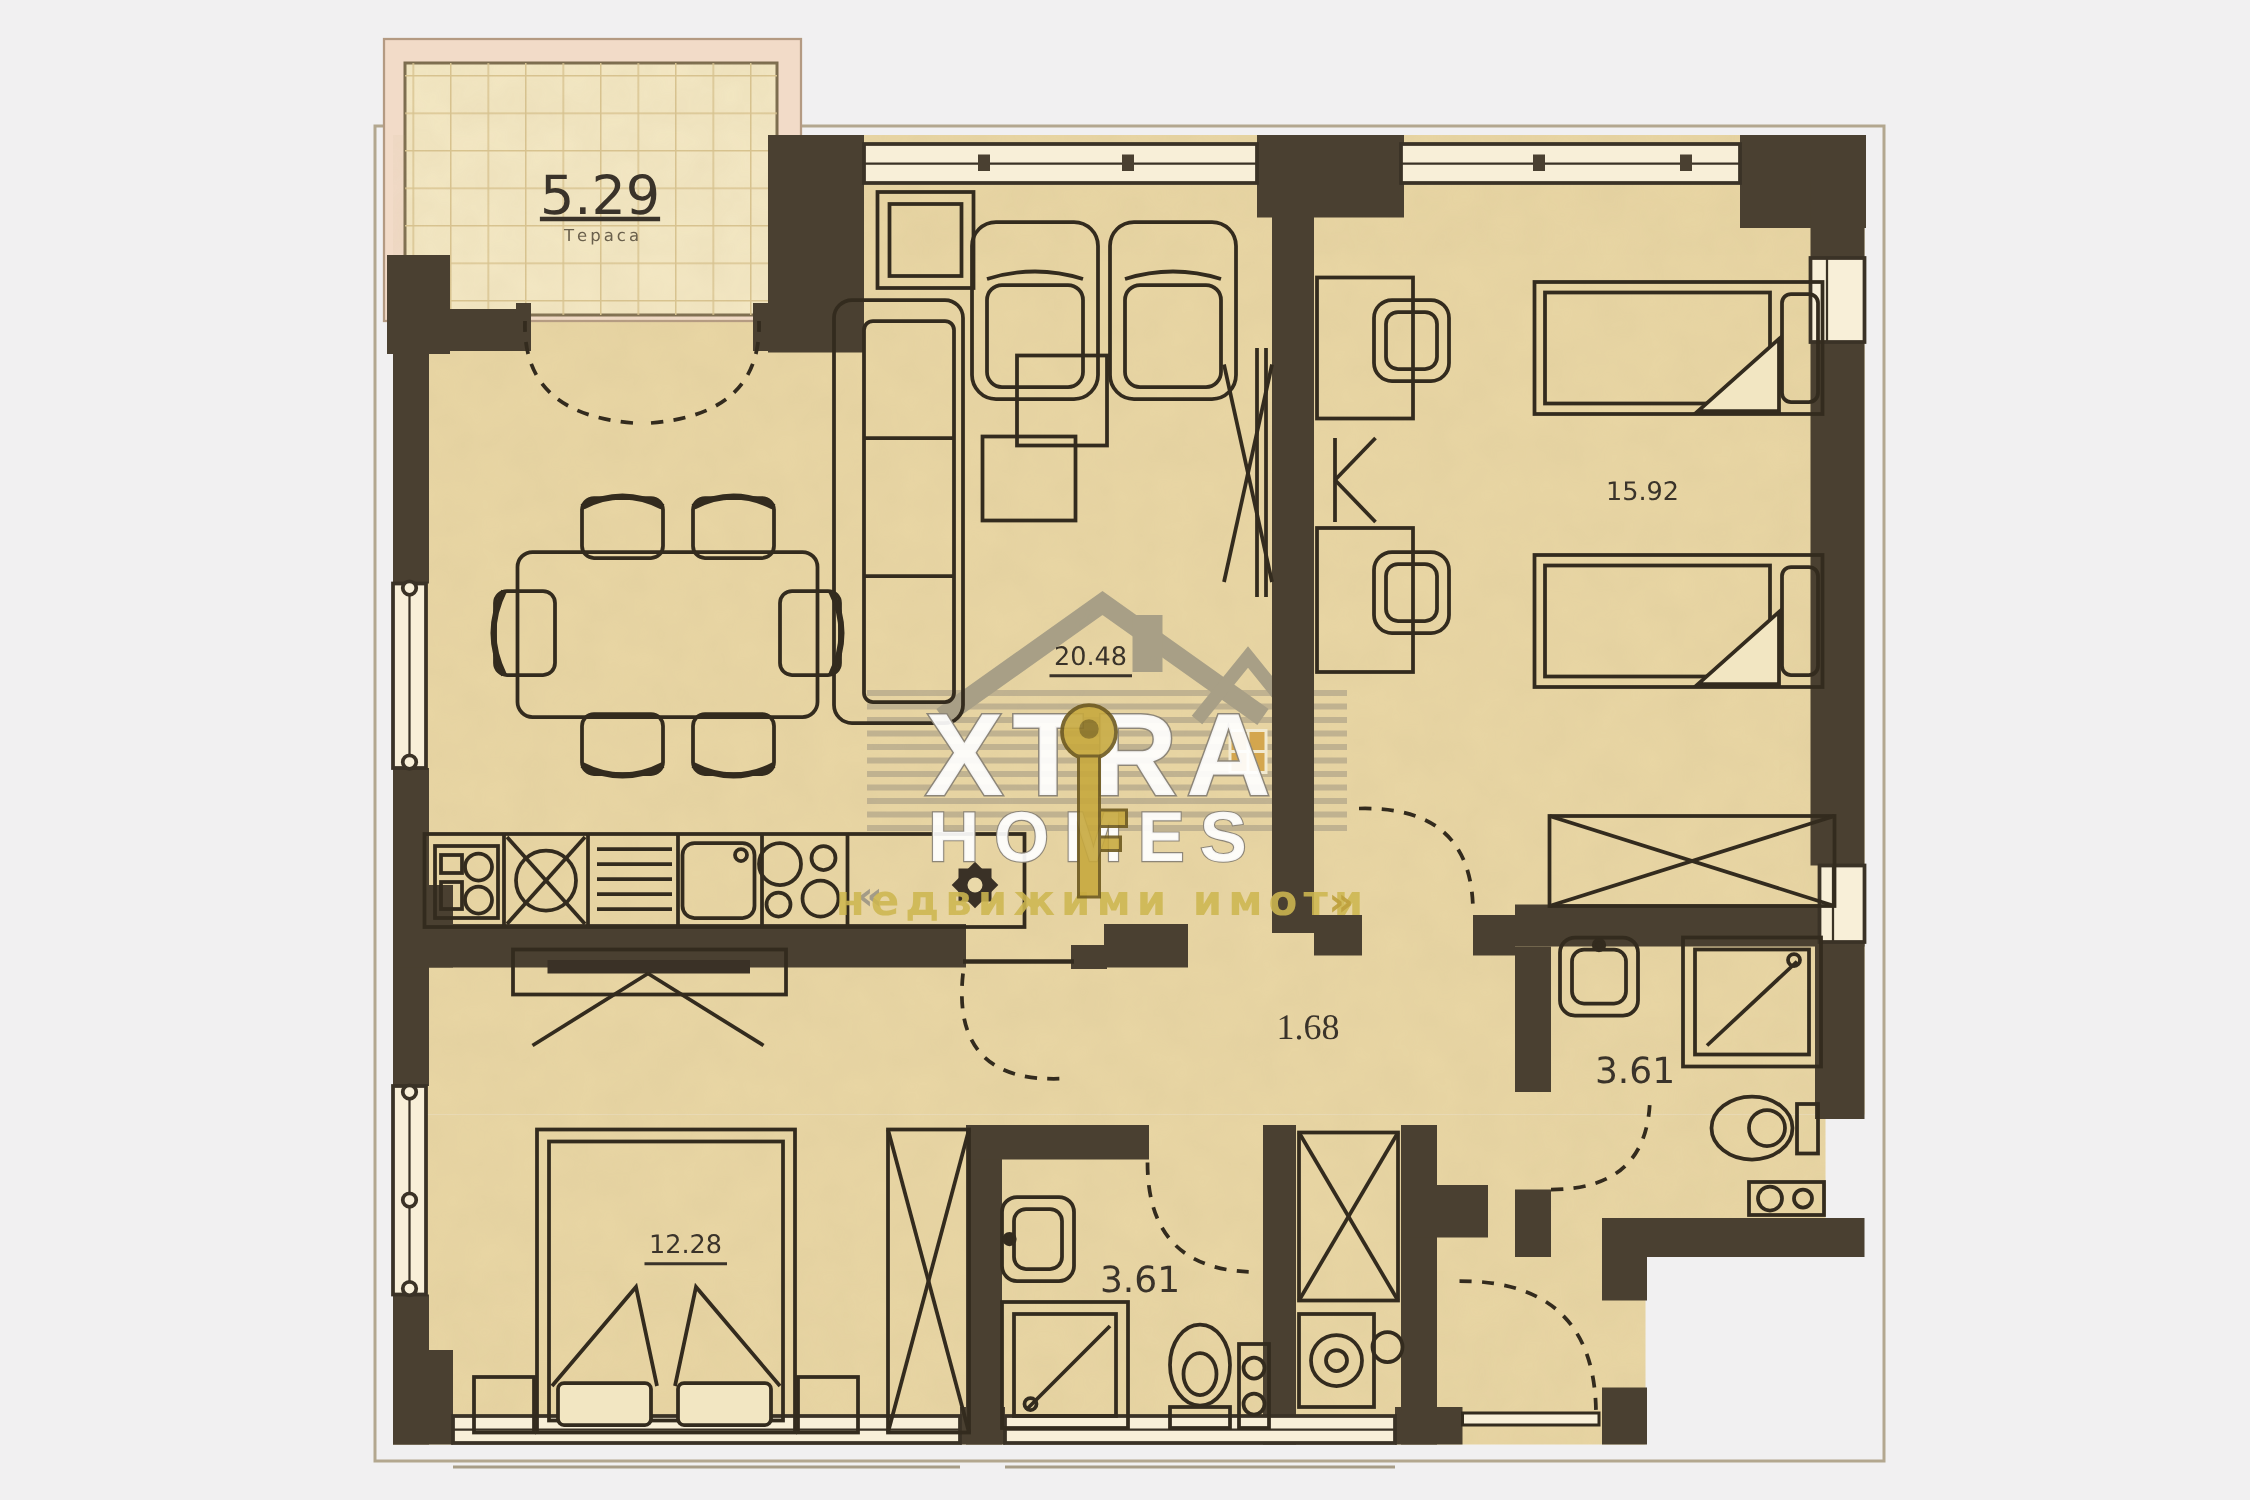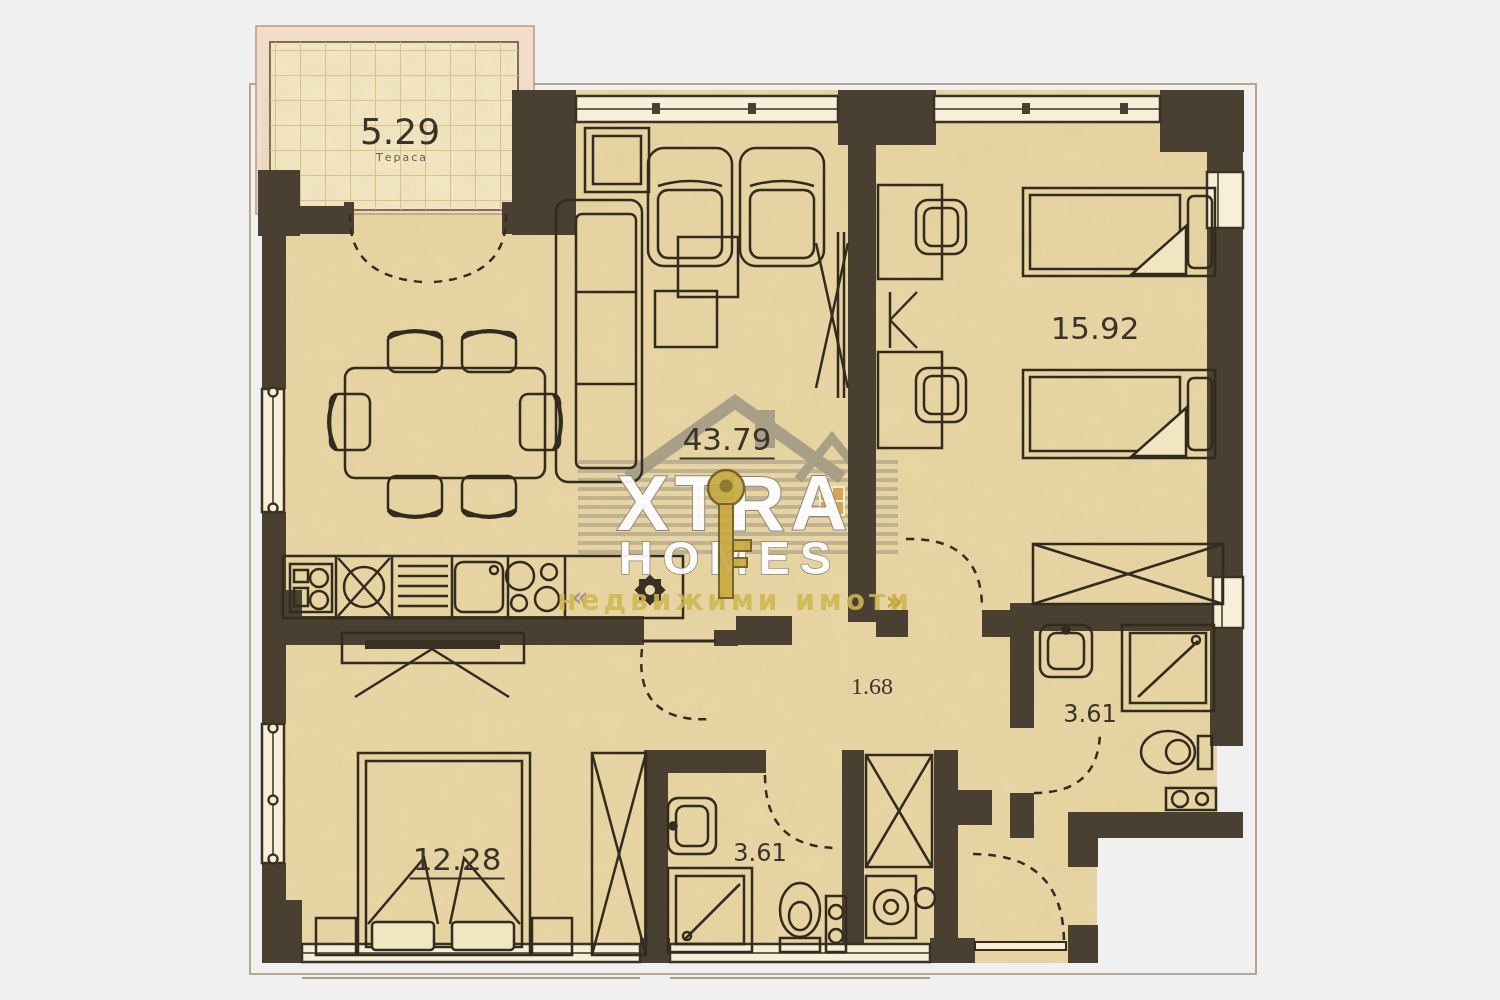--- a/index.html
+++ b/index.html
@@ -1,22 +1,22 @@
 <!DOCTYPE html>
 <html><head>
 <meta charset="utf-8">
 <style>
   html,body{margin:0;padding:0;background:#e9e8ea;}
   .stage{position:relative;width:1500px;height:1000px;background:#f1f0f1;overflow:hidden;
          font-family:"DejaVu Sans", sans-serif;}
   .stage svg{position:absolute;left:0;top:0;}
   .lbl{position:absolute;transform:translate(-50%,-50%);color:#3a332a;white-space:nowrap;
        font-family:"DejaVu Sans", sans-serif;}
-  .lbl.big{font-size:36px;}
-  .lbl.mid{font-size:31px;}
+  .lbl.big{font-size:36px;text-decoration:underline;}
+  .lbl.mid{font-size:17px;}
   .lbl.sml{font-size:24px;}
   .lbl.tiny{font-size:11px;color:#6a604c;letter-spacing:2px;text-align:center;}
   .lbl.ul{border-bottom:2px solid #3a332a;padding:0 3px 1px 3px;}
 </style>
 </head>
 <body>
 
 <div class="stage">
 
 <svg width="1500" height="1000" viewBox="0 0 1500 1000">
@@ -402,20 +402,20 @@
       <circle cx="726" cy="486" r="6.5" fill="#8a7326"></circle>
       <rect x="719" y="504" width="14" height="94" fill="#c7a93f" stroke="#6e5a1f" stroke-width="2"></rect>
       <rect x="733" y="540" width="18" height="11" fill="#c7a93f" stroke="#6e5a1f" stroke-width="2"></rect>
       <rect x="733" y="558" width="14" height="9" fill="#c7a93f" stroke="#6e5a1f" stroke-width="2"></rect>
     </g>
   </g>
 </svg>
 
 <div class="lbl big" style="left:400px;top:131px;">5.29</div>
 <div class="lbl tiny" style="left:402px;top:157px;">Тераса</div>
-<div class="lbl mid ul" style="left:727px;top:440px;">43.79</div>
+<div class="lbl mid ul" style="left:727px;top:440px;">20.48</div>
 <div class="lbl mid" style="left:1095px;top:328px;">15.92</div>
 <div class="lbl sml" style="left:872px;top:686px;font-family:Liberation Serif, serif;">1.68</div>
 <div class="lbl sml" style="left:1090px;top:714px;">3.61</div>
-<div class="lbl mid ul" style="left:457px;top:832px;margin-top:28px;">12.28</div>
+<div class="lbl mid ul" style="left:457px;top:832px;">12.28</div>
 <div class="lbl sml" style="left:760px;top:853px;">3.61</div>
 
 </div>
 
 </body></html>

